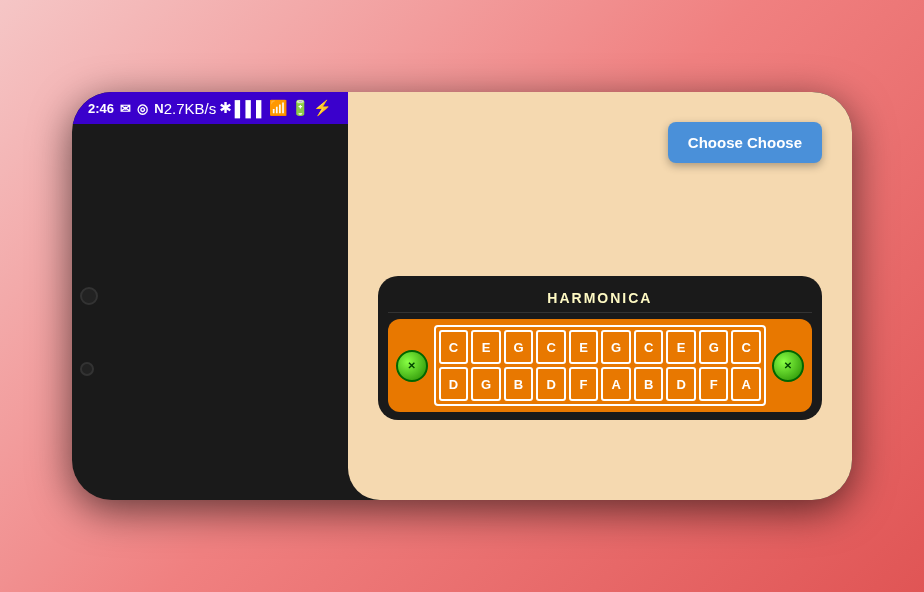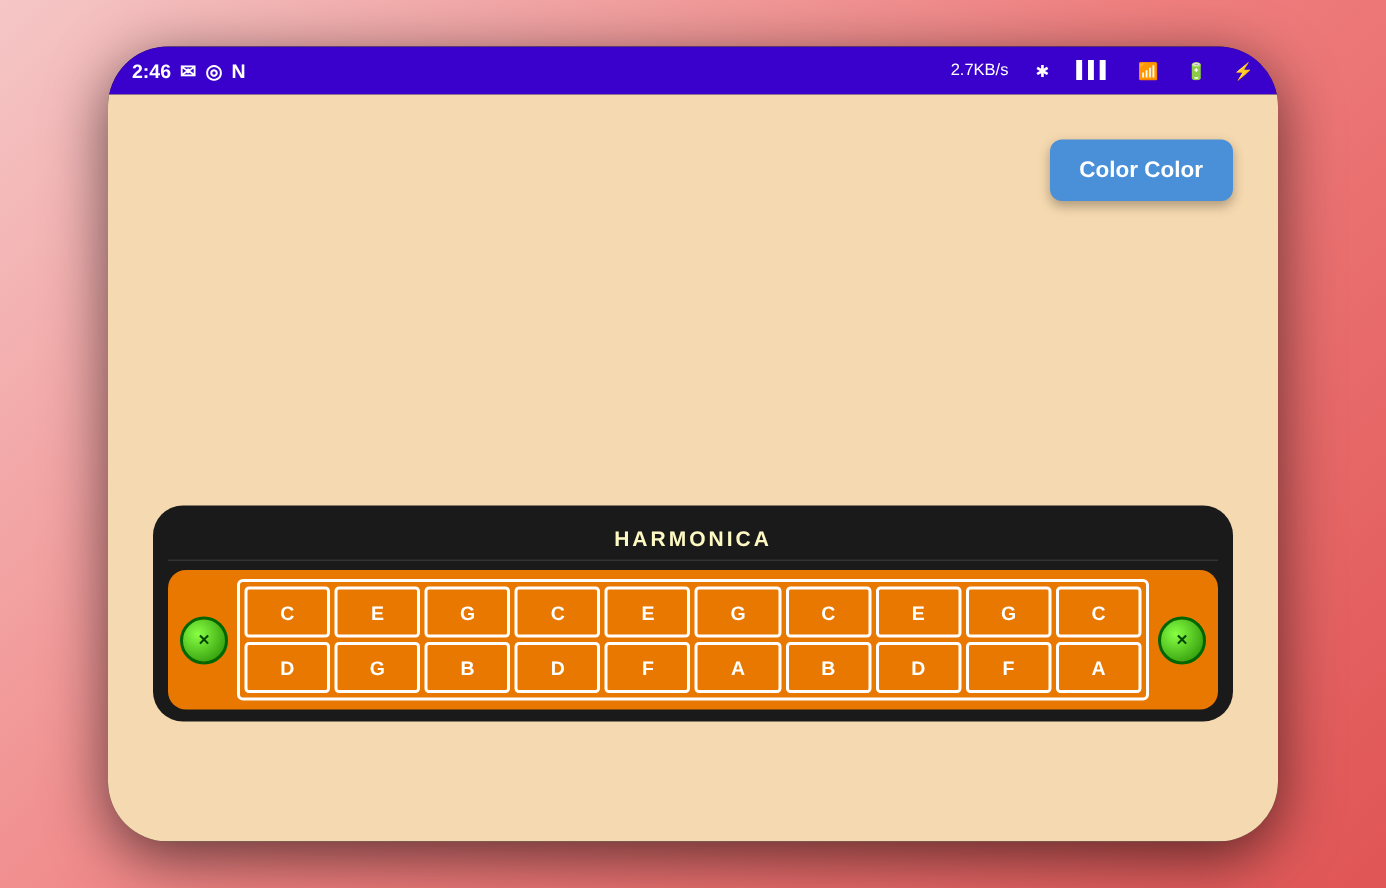--- a/index.html
+++ b/index.html
@@ -10,27 +10,27 @@
       background: linear-gradient(135deg, #f5c6c6 0%, #f08080 50%, #e05555 100%);
       display: flex;
       align-items: center;
       justify-content: center;
       font-family: Arial, sans-serif;
       overflow: hidden;
     }
 
     .phone-outer {
       width: 780px;
-      height: 530px;
+      height: 408px;
       background: #1a1a1a;
       border-radius: 40px;
       position: relative;
       box-shadow: 0 10px 40px rgba(0,0,0,0.6);
       display: flex;
-      flex-direction: column;
+      flex-direction: row;
       overflow: hidden;
       justify-content: space-between;
     }
 
     
     .phone-notch-left {
       position: absolute;
       left: 8px;
       top: 50%;
       transform: translateY(-50%);
@@ -68,23 +68,23 @@
       align-items: center;
       gap: 6px;
       color: white;
       font-size: 13px;
       font-weight: bold;
     }
 
     .status-right {
       display: flex;
       align-items: center;
-      gap: 18px;
-      color: white;
-      font-size: 11px;
+      gap: 3px;
+      color: white;
+      font-size: 15px;
     }
 
     
     .screen-content {
       background: #f5d9b0;
       flex: 1;
       position: relative;
       overflow: hidden;
       border-radius: 0 0 32px 32px;
     }
@@ -201,21 +201,21 @@
       <span>✱</span>
       <span>▌▌▌</span>
       <span>📶</span>
       <span>🔋</span>
       <span>⚡</span>
     </div>
   </div>
 
   <div class="screen-content">
 
-    <button class="choose-color-btn">Color Color</button>
+    <button class="choose-color-btn">Choose Choose</button>
 
     <div class="harmonica-container">
       <div class="harmonica-title-bar">HARMONICA</div>
       <div class="harmonica-body">
         <div class="harmonica-knob"></div>
 
         <div class="keys-grid">
 
           <div class="key">C</div>
           <div class="key">E</div>

